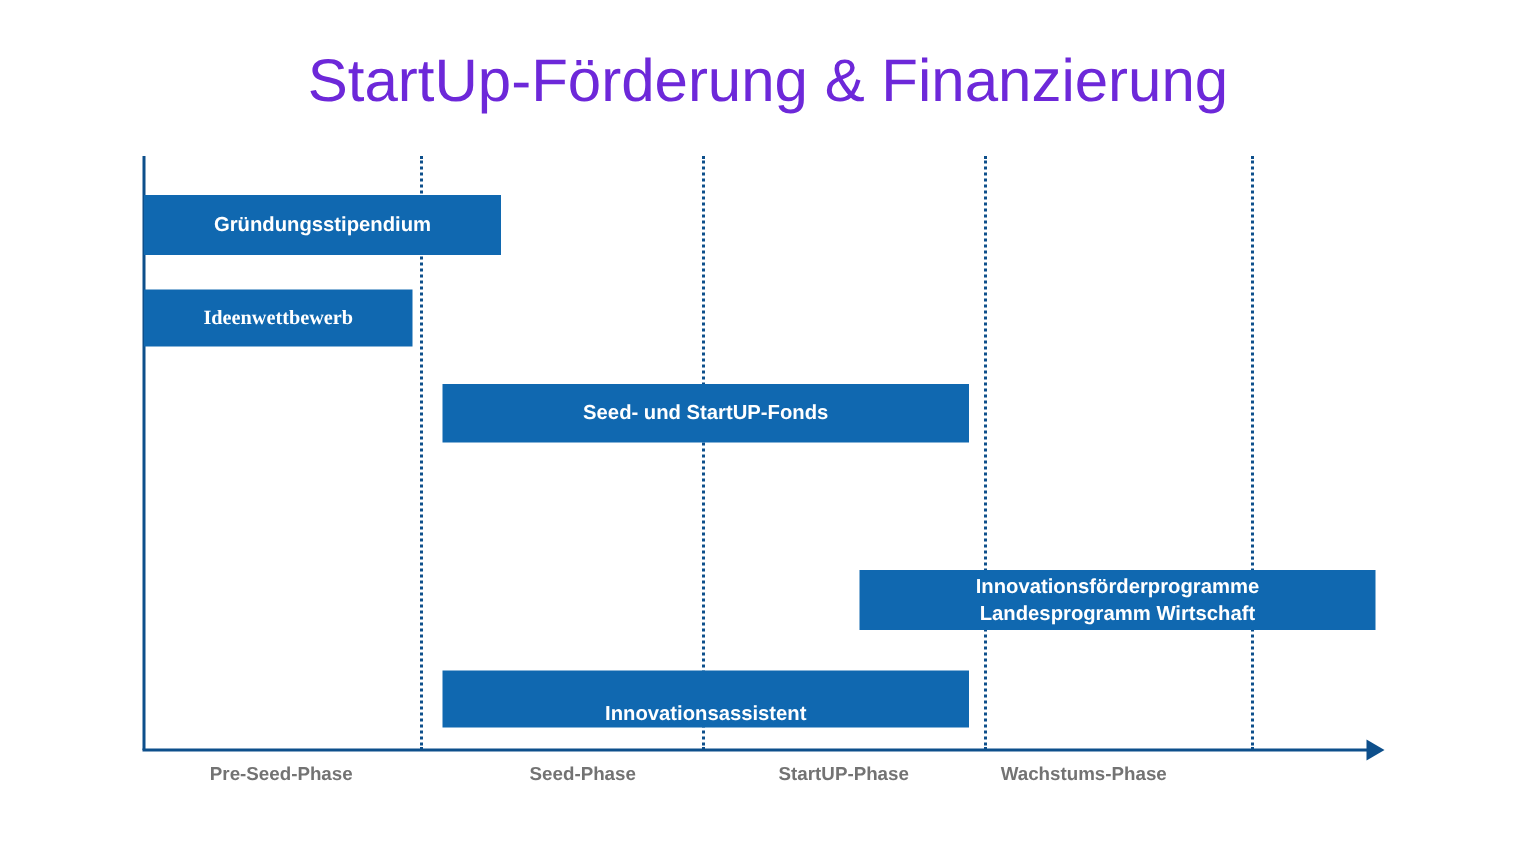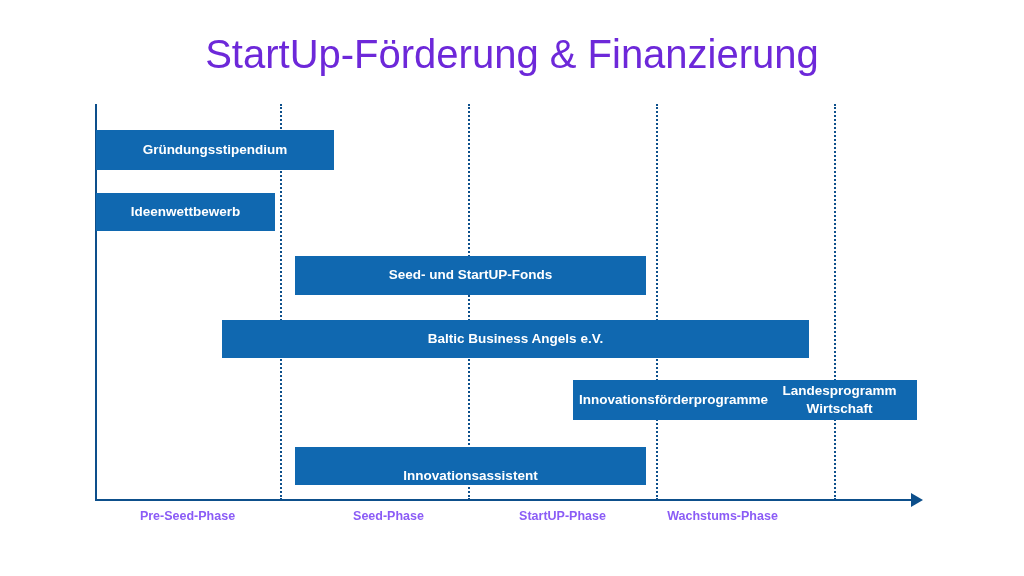--- a/index.html
+++ b/index.html
@@ -70,21 +70,21 @@
     top: 104px;
     width: 0;
     height: 396px;
     border-left: 2px dotted #0d4f8b;
   }
   .phase-label {
     position: absolute;
     top: 509px;
     font-size: 12.5px;
     font-weight: bold;
-    color: #8b5cf6;
+    color: #737373;
     text-align: center;
     white-space: nowrap;
   }
   .bar {
     position: absolute;
     background: #1068b0;
     color: #ffffff;
     font-size: 13.5px;
     font-weight: bold;
     display: flex;
@@ -111,33 +111,30 @@
 
     <div class="gridline" style="left:280px;"></div>
     <div class="gridline" style="left:468px;"></div>
     <div class="gridline" style="left:656px;"></div>
     <div class="gridline" style="left:834px;"></div>
 
     <div class="bar" style="left:96px; top:130px; width:238px; height:40px;">
       <span>Gründungsstipendium</span>
     </div>
 
-    <div class="bar" style="left:96px; top:193px; width:179px; height:38px;">
+    <div class="bar" style="left:96px; top:193px; width:179px; height:38px;font-family:Liberation Serif, serif;">
       <span>Ideenwettbewerb</span>
     </div>
 
     <div class="bar" style="left:295px; top:256px; width:351px; height:39px; flex-direction:row;">
       <span>Seed- und StartUP-Fonds</span>
     </div>
 
-    <div class="bar" style="left:222px; top:320px; width:587px; height:38px;">
-      <span>Baltic Business Angels e.V.</span>
-    </div>
 
-    <div class="bar" style="left:573px; top:380px; width:344px; height:40px; flex-direction:row;">
+    <div class="bar" style="left:573px; top:380px; width:344px; height:40px; flex-direction:column;">
       <span>Innovationsförderprogramme</span>
       <span>Landesprogramm Wirtschaft</span>
     </div>
 
     <div class="bar" style="left:295px; top:447px; width:351px; height:38px;align-items:flex-end;">
       <span>Innovationsassistent</span>
     </div>
 
     <div class="phase-label" style="left:115px; width:145px;">Pre-Seed-Phase</div>
     <div class="phase-label" style="left:316px; width:145px;">Seed-Phase</div>

